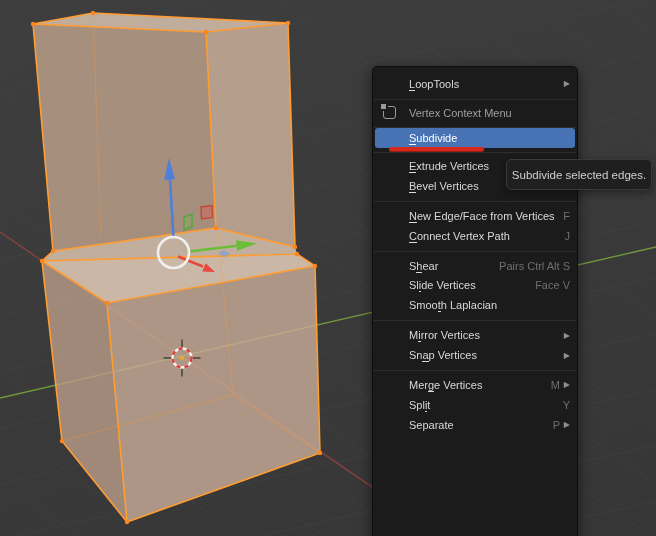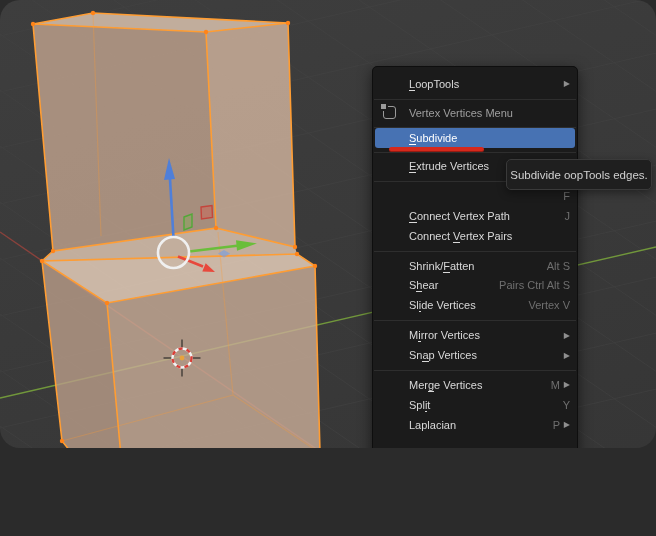--- a/index.html
+++ b/index.html
@@ -1,18 +1,18 @@
 <!DOCTYPE html>
 <html><head>
 <meta charset="utf-8">
 <style>
   html,body{margin:0;padding:0;background:#2b2b2b;}
-  .stage{position:relative;width:656px;height:448px;overflow:hidden;
+  .stage{position:relative;width:656px;height:536px;overflow:hidden;
          font-family:"Liberation Sans","DejaVu Sans",sans-serif;
-         background:linear-gradient(160deg,#3e3e3e,#363636);border-radius:20px;}
+         background:linear-gradient(160deg,#3e3e3e,#363636);}
   .stage svg{position:absolute;left:0;top:0;z-index:0;}
 
   
   .menu{position:absolute;left:372px;top:66px;width:206px;height:486px;
         box-sizing:border-box;background:#1b1b1b;border:1px solid #0e0e0e;
         border-radius:5px;box-shadow:0 4px 14px rgba(0,0,0,.55);
         padding-top:4px;z-index:2;overflow:hidden;}
   .mi{position:relative;height:19.9px;display:flex;align-items:center;
       padding:0 7px 0 36px;color:#d9d9d9;font-size:11px;white-space:nowrap;}
   .mi.row-loop{height:25px;}
@@ -149,53 +149,53 @@
   <div class="menu" id="ctxmenu" style="background: rgb(27, 27, 27);">
       <div class="mi row-loop">
         <span class="lbl"><span class="mn">L</span>oopTools</span>
         <span class="ar" style="margin-left: auto;">▶</span>
       </div>
       <div class="msep" style="height: 5px;"></div>
       <div class="mi hdr">
         <span class="vcicon">
           <span class="nub"></span>
         </span>
-        <span class="lbl">Vertex Vertices Menu</span>
+        <span class="lbl">Vertex Context Menu</span>
       </div>
       <div class="msep" style="height: 3px;"></div>
       <div class="mi sel" style="background: rgb(71, 114, 179);">
         <span class="lbl"><span class="mn">S</span>ubdivide</span>
       </div>
       <div class="msep" style="height: 8px;"></div>
       <div class="mi">
         <span class="lbl"><span class="mn">E</span>xtrude Vertices</span>
       </div>
-      <div class="msep" style="height: 10px;"></div>
-      <div class="mi">
+      <div class="mi">
+        <span class="lbl"><span class="mn">B</span>evel Vertices</span>
+      </div>
+      <div class="msep" style="height: 10px;"></div>
+      <div class="mi">
+        <span class="lbl"><span class="mn">N</span>ew Edge/Face from Vertices</span>
         <span class="sc">F</span>
       </div>
       <div class="mi">
         <span class="lbl"><span class="mn">C</span>onnect Vertex Path</span>
         <span class="sc">J</span>
       </div>
-      <div class="mi">
-        <span class="lbl">Connect <span class="mn">V</span>ertex Pairs</span>
-      </div>
-      <div class="msep" style="height: 10px;"></div>
-      <div class="mi">
-        <span class="lbl">Shrink/<span class="mn">F</span>atten</span>
-        <span class="sc">Alt S</span>
-      </div>
+      <div class="msep" style="height: 10px;"></div>
       <div class="mi">
         <span class="lbl">S<span class="mn">h</span>ear</span>
         <span class="sc">Pairs Ctrl Alt S</span>
       </div>
       <div class="mi">
         <span class="lbl">Sl<span class="mn">i</span>de Vertices</span>
-        <span class="sc">Vertex V</span>
+        <span class="sc">Face V</span>
+      </div>
+      <div class="mi">
+        <span class="lbl">Smoo<span class="mn">t</span>h Laplacian</span>
       </div>
       <div class="msep" style="height: 10px;"></div>
       <div class="mi">
         <span class="lbl">M<span class="mn">i</span>rror Vertices</span>
         <span class="ar" style="margin-left: auto;">▶</span>
       </div>
       <div class="mi">
         <span class="lbl">Sn<span class="mn">a</span>p Vertices</span>
         <span class="ar" style="margin-left: auto;">▶</span>
       </div>
@@ -203,24 +203,24 @@
       <div class="mi">
         <span class="lbl">Mer<span class="mn">g</span>e Vertices</span>
         <span class="sc">M</span>
         <span class="ar">▶</span>
       </div>
       <div class="mi">
         <span class="lbl">Spl<span class="mn">i</span>t</span>
         <span class="sc">Y</span>
       </div>
       <div class="mi">
-        <span class="lbl">Laplacian</span>
+        <span class="lbl">Separate</span>
         <span class="sc">P</span>
         <span class="ar">▶</span>
       </div>
     </div>
 
   <div class="annot" style="background: rgb(214, 41, 28);"></div>
 
   <div class="tooltip">
-    <span>Subdivide oopTools edges.</span>
+    <span>Subdivide selected edges.</span>
   </div>
 </div>
 
 </body></html>

